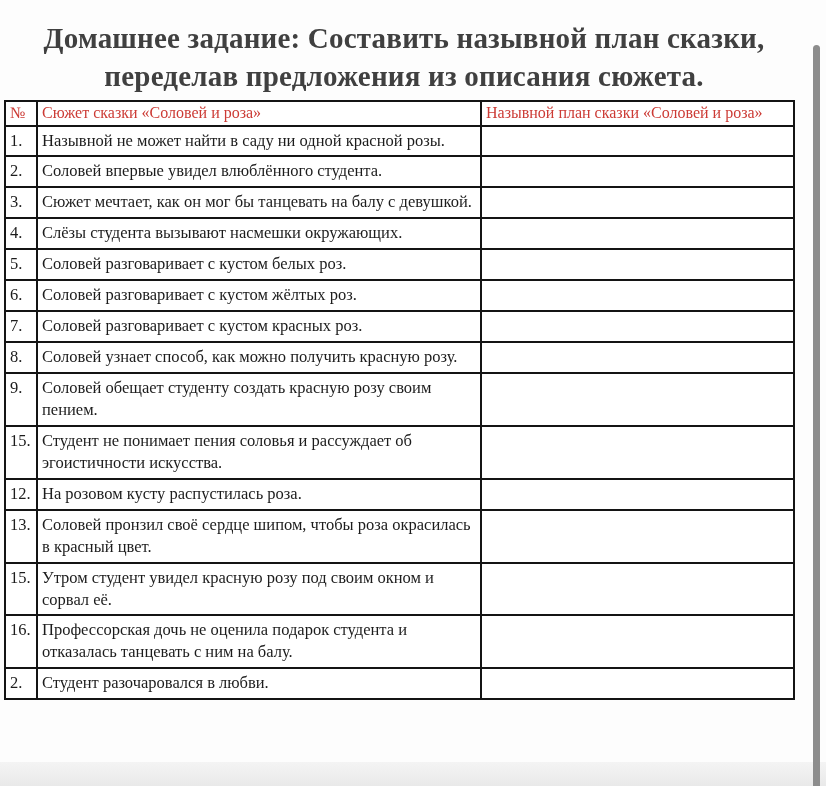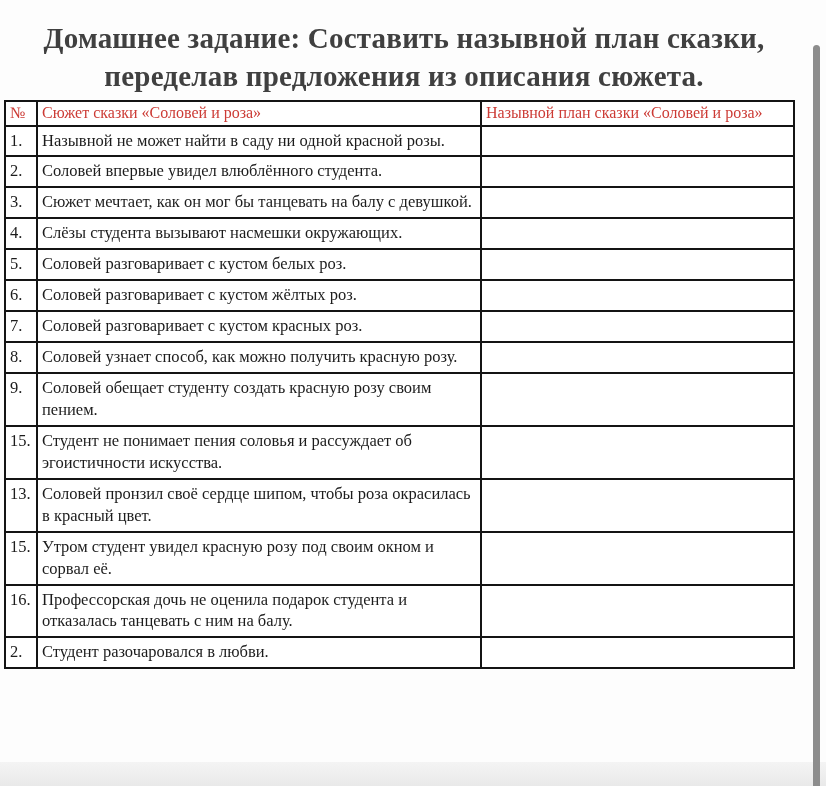--- a/index.html
+++ b/index.html
@@ -129,20 +129,25 @@
         <td class="col-no">9.</td>
         <td class="col-plot">Соловей обещает студенту создать красную розу своим пением.</td>
         <td class="col-plan"></td>
       </tr>
       <tr>
         <td class="col-no">15.</td>
         <td class="col-plot">Студент не понимает пения соловья и рассуждает об эгоистичности искусства.</td>
         <td class="col-plan"></td>
       </tr>
       <tr>
+        <td class="col-no">12.</td>
+        <td class="col-plot">На розовом кусту распустилась роза.</td>
+        <td class="col-plan"></td>
+      </tr>
+      <tr>
         <td class="col-no">13.</td>
         <td class="col-plot">Соловей пронзил своё сердце шипом, чтобы роза окрасилась в красный цвет.</td>
         <td class="col-plan"></td>
       </tr>
       <tr>
         <td class="col-no">15.</td>
         <td class="col-plot">Утром студент увидел красную розу под своим окном и сорвал её.</td>
         <td class="col-plan"></td>
       </tr>
       <tr>

